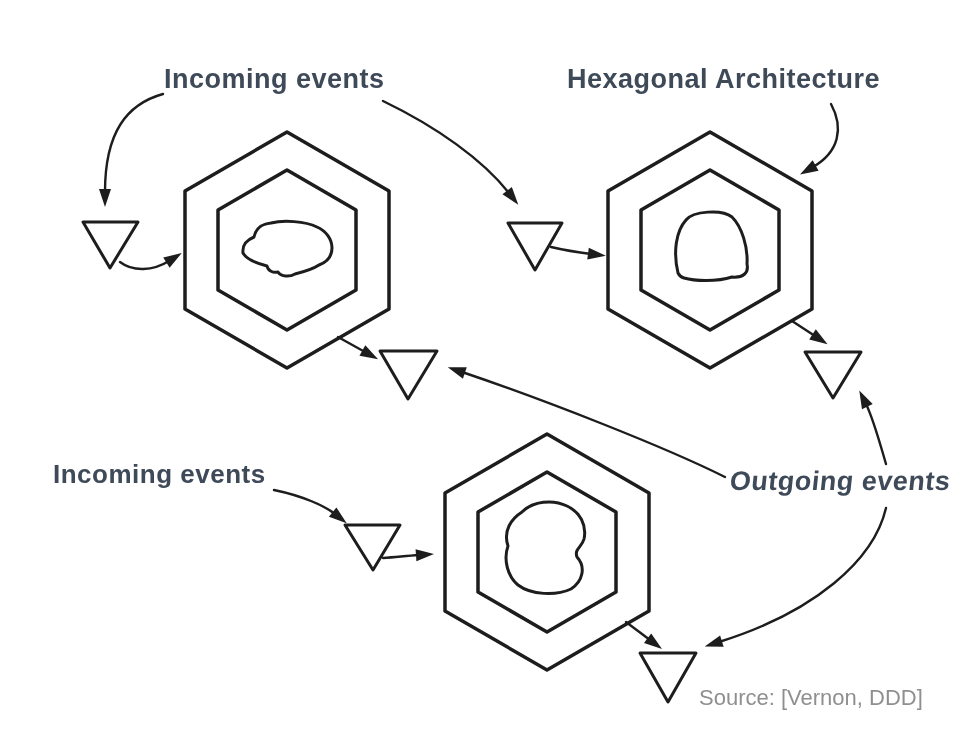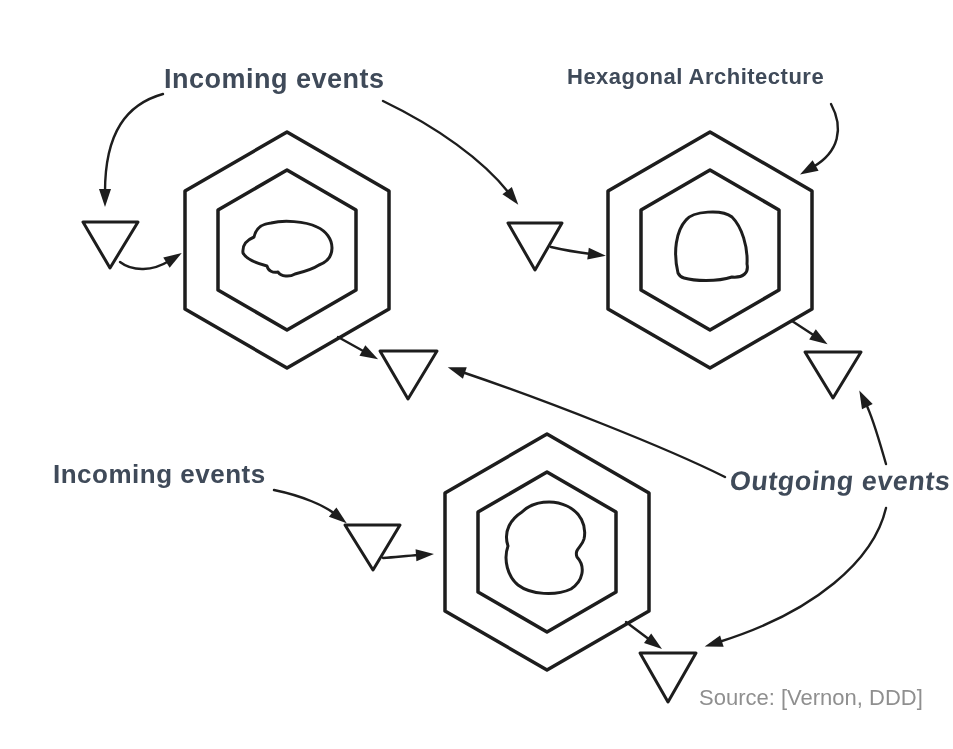--- a/index.html
+++ b/index.html
@@ -15,21 +15,21 @@
   .lbl{
     position:absolute;
     color:#3f4a59;
     font-weight:bold;
     white-space:nowrap;
     letter-spacing:0.5px;
     line-height:1;
     user-select:none;
   }
   .lbl-incoming-top{left:139px;top:66px;font-size:27px;}
-  .lbl-hexarch{left:542px;top:66px;font-size:22px;}
+  .lbl-hexarch{left:542px;top:66px;font-size:27px;}
   .lbl-incoming-bottom{left:28px;top:461px;font-size:26px;}
   .lbl-outgoing{left:705px;top:468px;font-size:27px;transform:skewX(-6deg);}
   .lbl-source{
     left:674px;top:687px;font-size:22px;
     color:#8f8f8f;font-weight:normal;letter-spacing:0;
   }
   .shape{fill:#ffffff;stroke:#1d1d1d;}
   .hexline{stroke-width:3.5;stroke-linejoin:round;}
   .triline{stroke-width:3;stroke-linejoin:round;}
   .blob{stroke-width:3;stroke-linejoin:round;fill:#ffffff;stroke:#1d1d1d;}

